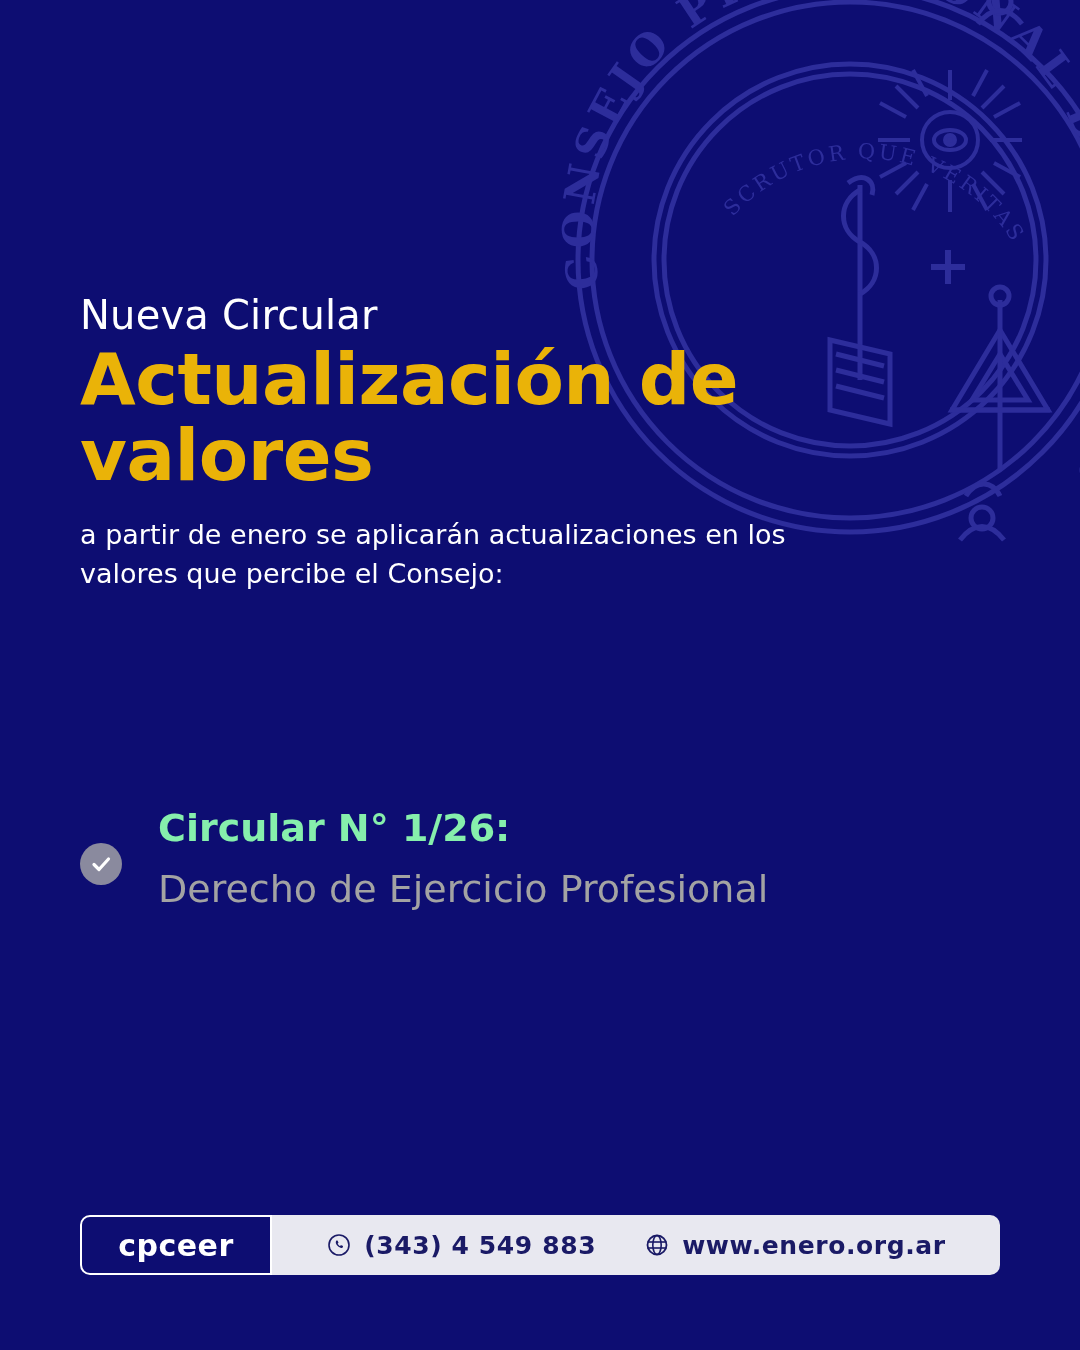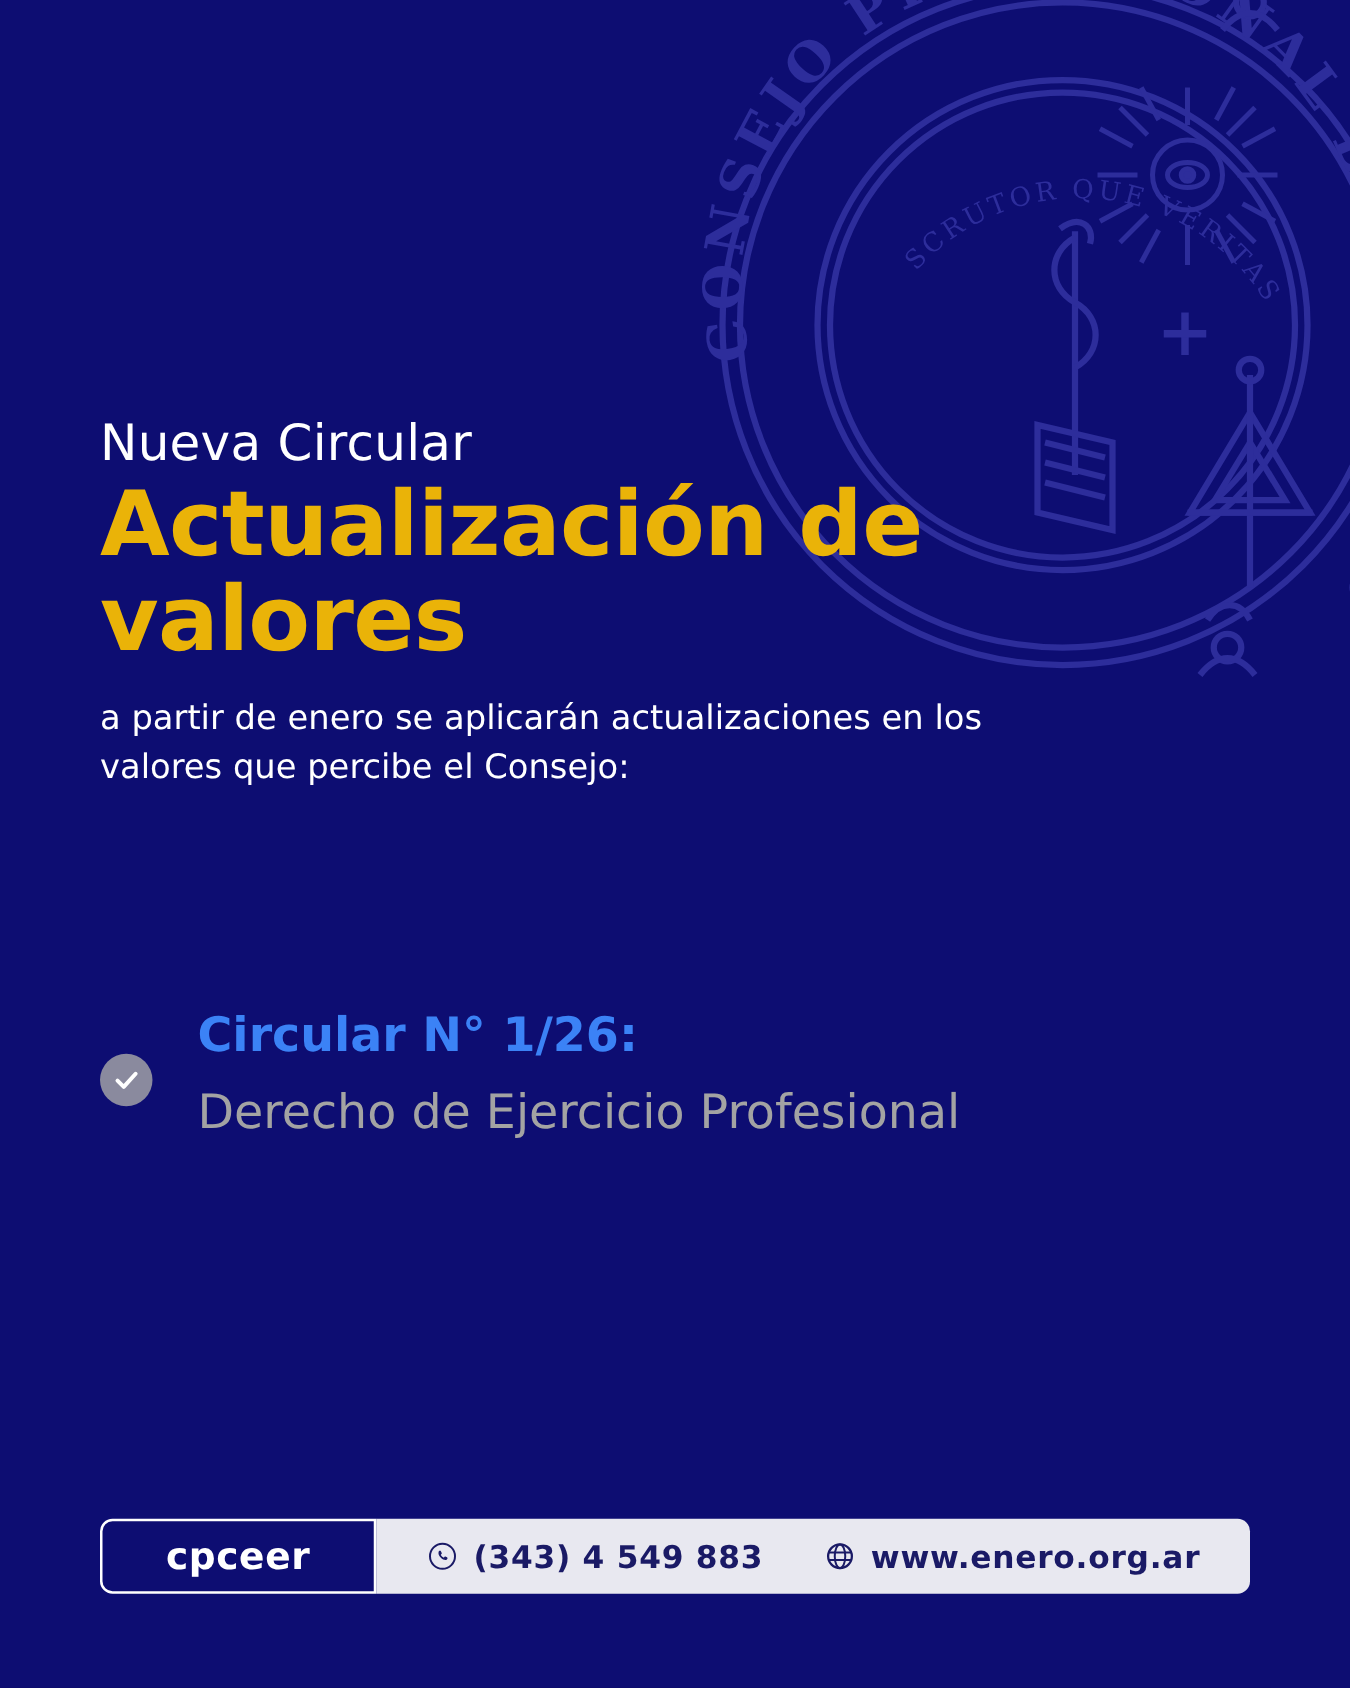--- a/index.html
+++ b/index.html
@@ -27,21 +27,20 @@
     pointer-events: none;
   }
   .seal svg { display: block; width: 100%; height: 100%; }
 
   
   .headline-block {
     position: absolute;
     left: 80px;
     top: 292px;
     width: 740px;
-    margin-top: 40px;
   }
   .eyebrow {
     font-family: "DejaVu Sans", sans-serif;
     font-size: 40px;
     font-weight: 400;
     color: #ffffff;
     line-height: 1.15;
     letter-spacing: 0.2px;
     margin: 0 0 4px 0;
   }
@@ -84,21 +83,21 @@
     justify-content: center;
     flex: 0 0 auto;
     margin-top: 38px;
   }
   .check svg { display: block; }
   .item-text { padding-top: 0; }
   .item-title {
     font-family: "DejaVu Sans", sans-serif;
     font-size: 38px;
     font-weight: 700;
-    color: #3b82f6;
+    color: #86efac;
     line-height: 1.25;
     margin: 0;
   }
   .item-desc {
     font-family: "DejaVu Sans", sans-serif;
     font-size: 38px;
     font-weight: 400;
     color: #a3a3a3;
     line-height: 1.3;
     margin: 12px 0 0 0;
@@ -108,21 +107,21 @@
   .footer {
     position: absolute;
     left: 80px;
     top: 1215px;
     width: 920px;
     height: 60px;
     display: flex;
     align-items: stretch;
   }
   .footer-brand {
-    width: 221px;
+    width: 192px;
     border: 2px solid #ffffff;
     border-radius: 10px 0 0 10px;
     box-sizing: border-box;
     display: flex;
     align-items: center;
     justify-content: center;
     background: transparent;
   }
   .footer-brand span {
     font-family: "DejaVu Sans", sans-serif;

